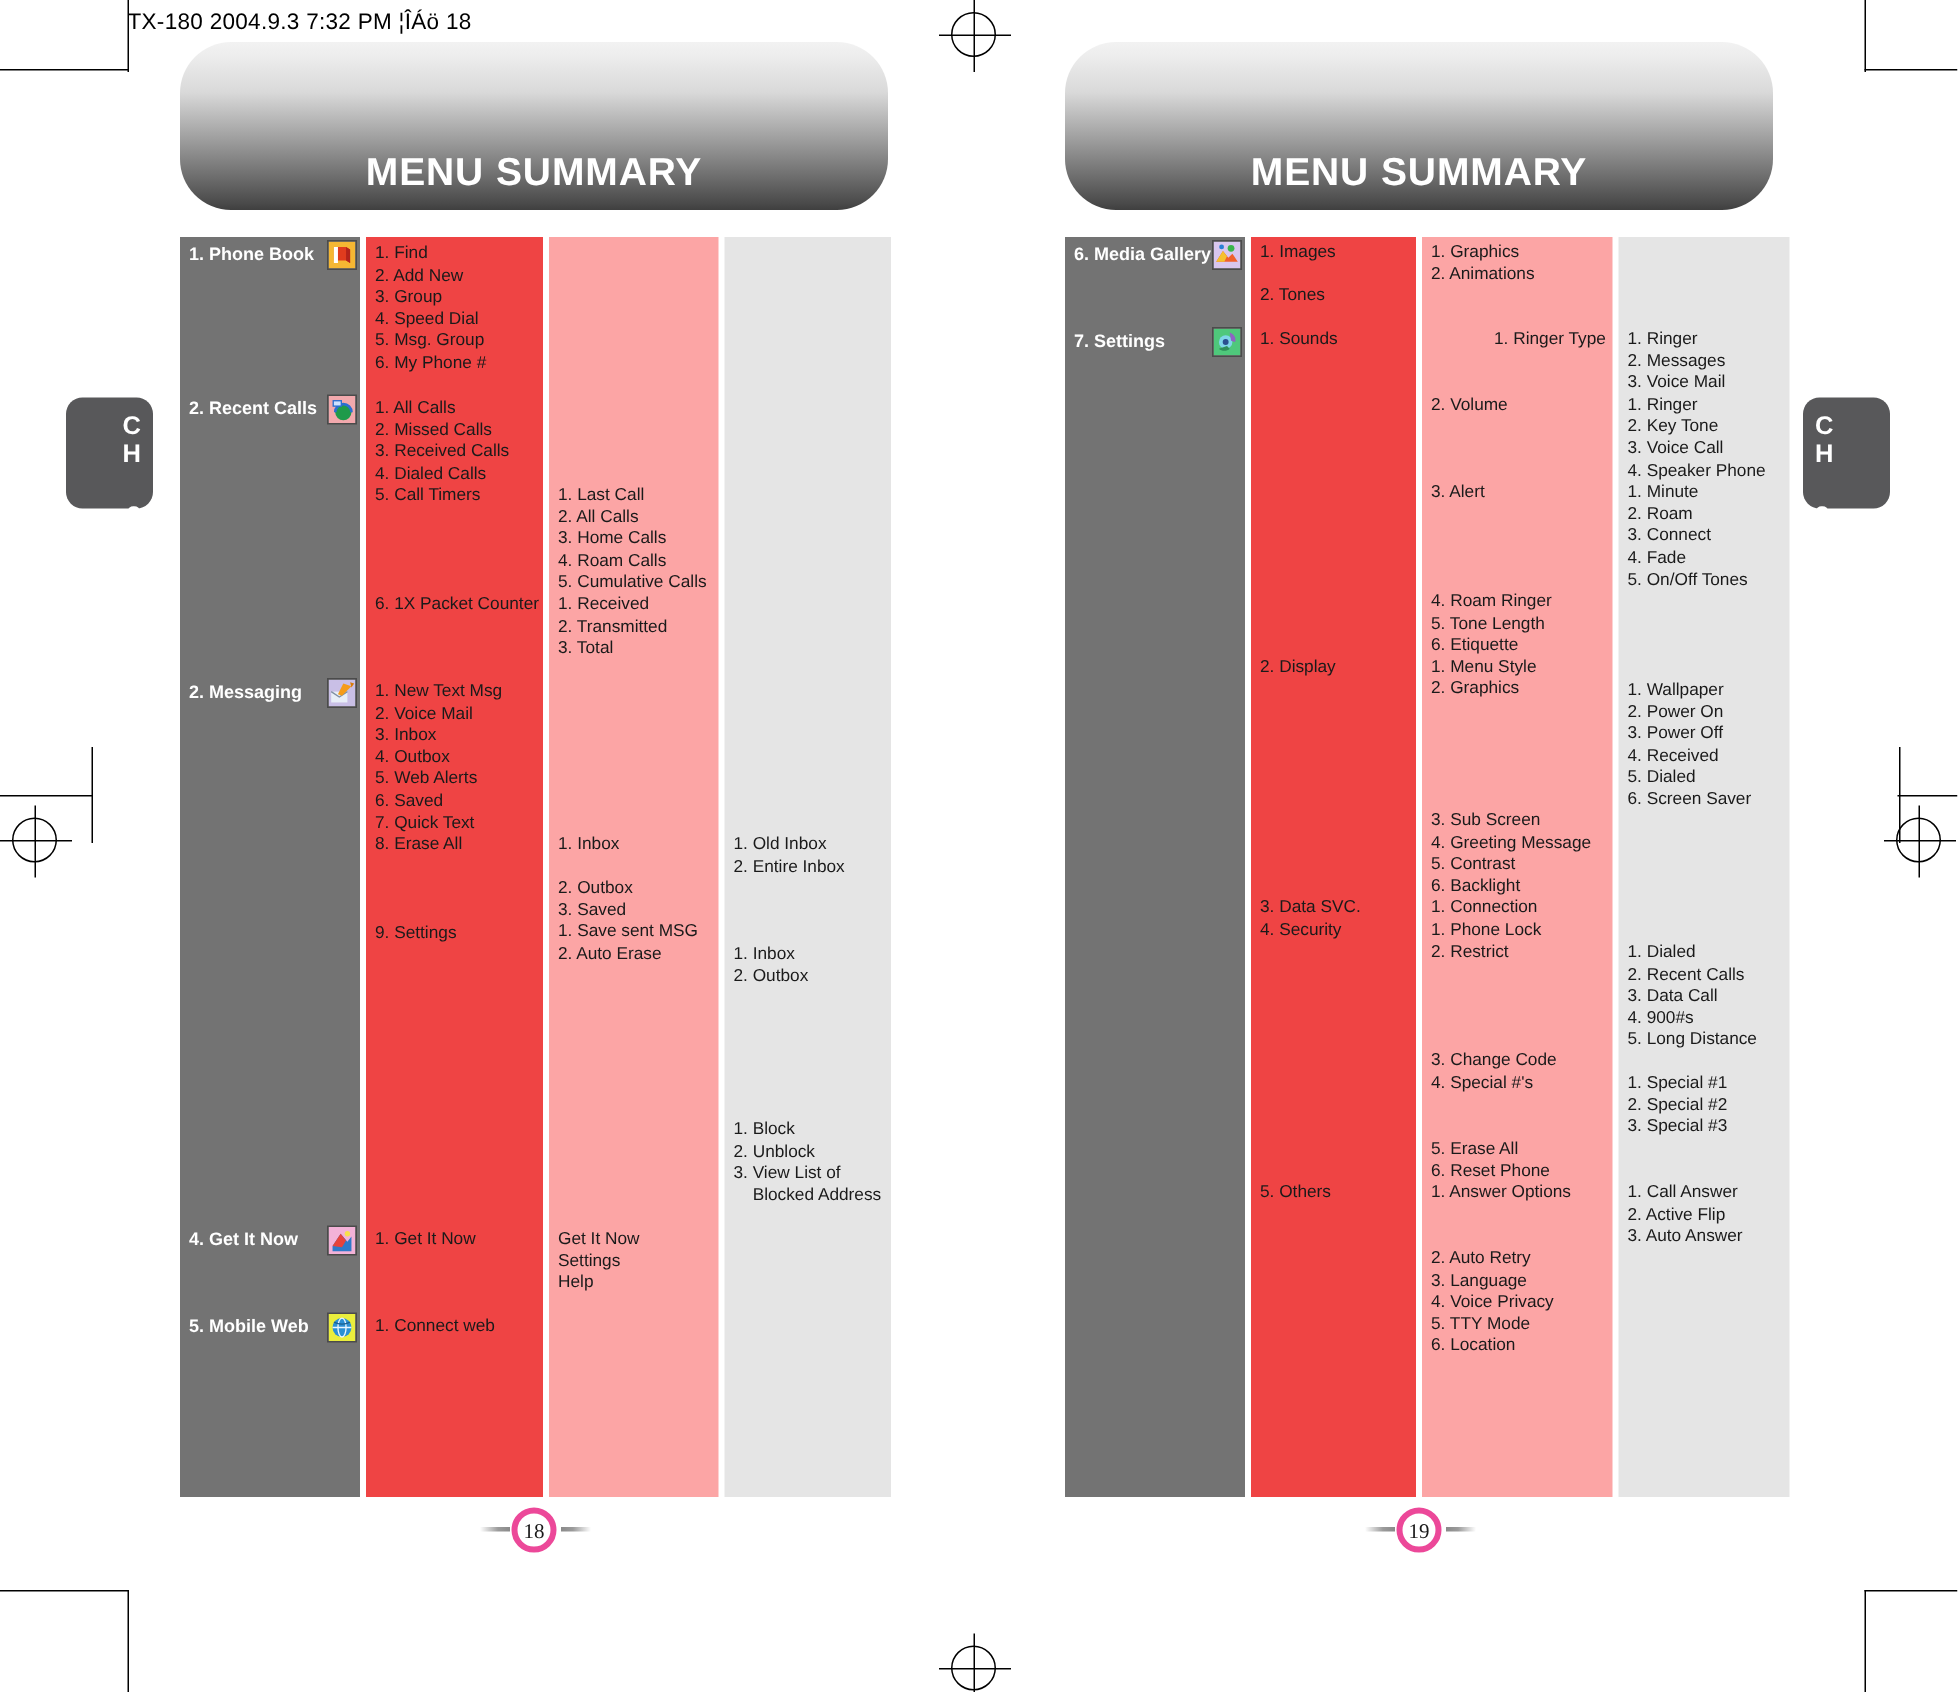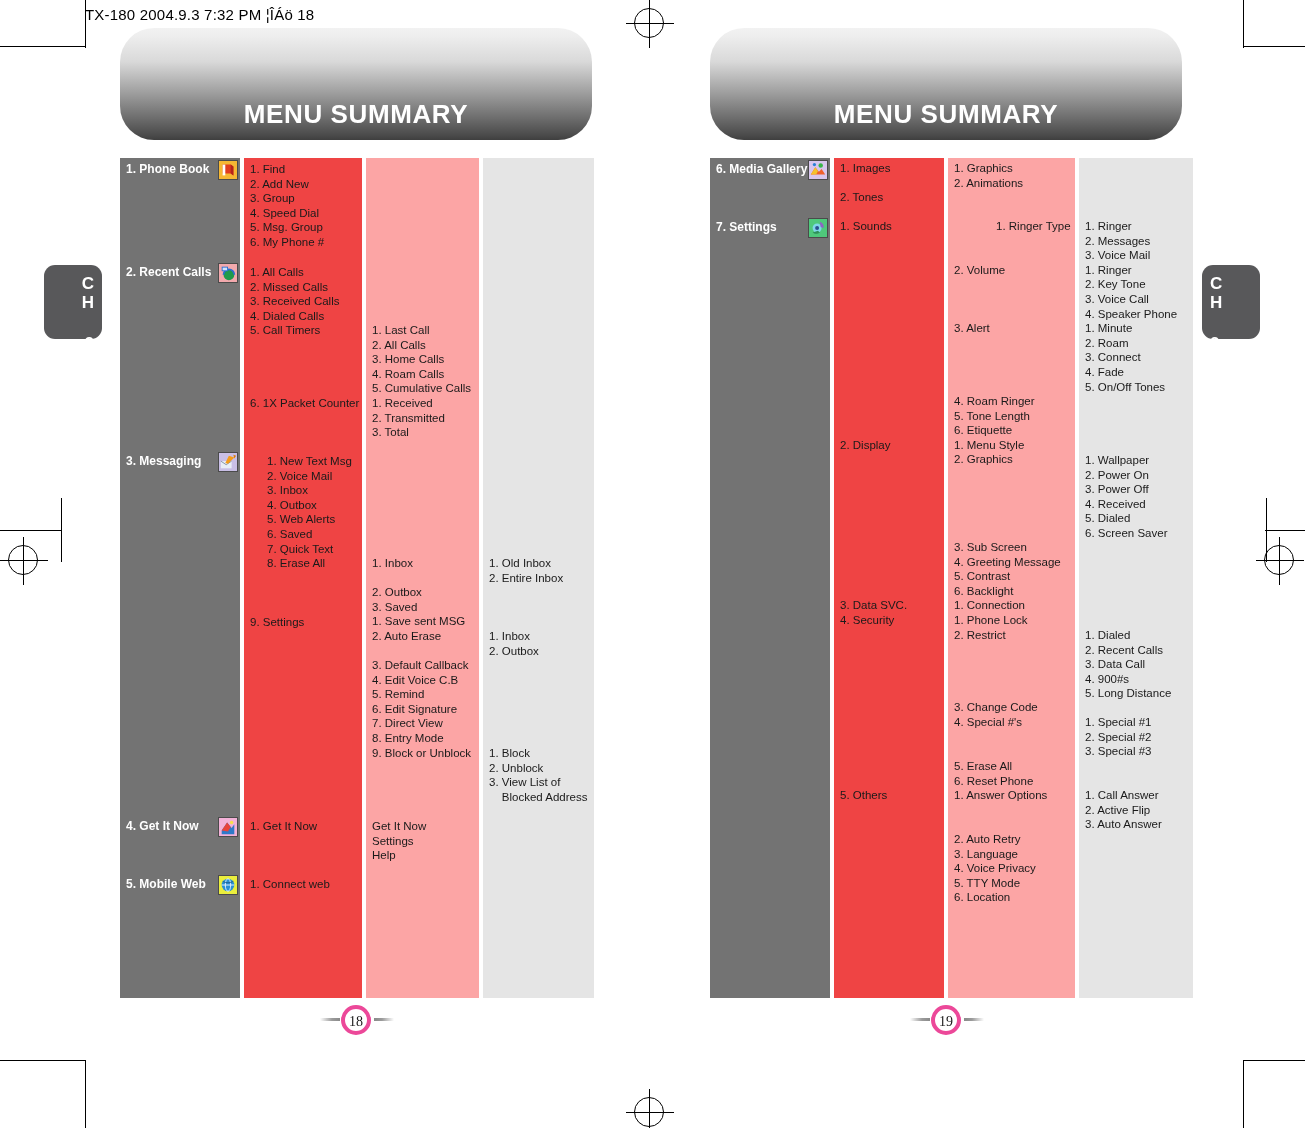--- a/index.html
+++ b/index.html
@@ -132,21 +132,21 @@
         <div class="row cat" style="left: 6px; top: 107px;">2. Recent Calls</div>
         <span class="icn" style="left: 98px; top: 105px;">
           <svg viewBox="0 0 20 20">
             <rect width="20" height="20" fill="#f2a9ad"></rect>
             <circle cx="11" cy="12" r="6" fill="#1f9a4a"></circle>
             <path d="M5 12a6 6 0 0 1 12 0" fill="none" stroke="#2b6fd0" stroke-width="2"></path>
             <rect x="3" y="3" width="7" height="5" fill="#2b6fd0"></rect>
             <rect x="4" y="4" width="5" height="3" fill="#cfe2ff"></rect>
           </svg>
         </span>
-        <div class="row cat" style="left: 6px; top: 296px;">3. Messaging</div>
+        <div class="row cat" style="left: 6px; top: 296px;">2. Messaging</div>
         <span class="icn" style="left: 98px; top: 294px;">
           <svg viewBox="0 0 20 20">
             <rect width="20" height="20" fill="#c9bfe6"></rect>
             <rect x="2" y="9" width="12" height="8" fill="#e8eef7"></rect>
             <path d="M2 9l6 4 6-4" fill="none" stroke="#7e8ea3" stroke-width="1"></path>
             <path d="M11 3l6 2-7 7-3-1z" fill="#f59c1a"></path>
             <path d="M16 2l3 1-2 3z" fill="#d97a06"></path>
           </svg>
         </span>
         <div class="row cat" style="left: 6px; top: 661px;">4. Get It Now</div>
@@ -175,21 +175,21 @@
 3. Group
 4. Speed Dial
 5. Msg. Group
 6. My Phone #</div>
         <div class="row itm" style="left: 6px; top: 107px;">1. All Calls
 2. Missed Calls
 3. Received Calls
 4. Dialed Calls
 5. Call Timers</div>
         <div class="row itm" style="left: 6px; top: 238px;">6. 1X Packet Counter</div>
-        <div class="row itm" style="left: 6px; top: 296px; margin-left: 17px;">1. New Text Msg
+        <div class="row itm" style="left: 6px; top: 296px;">1. New Text Msg
 2. Voice Mail
 3. Inbox
 4. Outbox
 5. Web Alerts
 6. Saved
 7. Quick Text
 8. Erase All</div>
         <div class="row itm" style="left: 6px; top: 457px;">9. Settings</div>
         <div class="row itm" style="left: 6px; top: 661px;">1. Get It Now</div>
         <div class="row itm" style="left: 6px; top: 719px;">1. Connect web</div>
@@ -201,27 +201,20 @@
 4. Roam Calls
 5. Cumulative Calls
 1. Received
 2. Transmitted
 3. Total</div>
         <div class="row itm" style="left: 6px; top: 398px;">1. Inbox</div>
         <div class="row itm" style="left: 6px; top: 427px;">2. Outbox
 3. Saved
 1. Save sent MSG
 2. Auto Erase</div>
-        <div class="row itm" style="left: 6px; top: 500px;">3. Default Callback
-4. Edit Voice C.B
-5. Remind
-6. Edit Signature
-7. Direct View
-8. Entry Mode
-9. Block or Unblock</div>
         <div class="row itm" style="left: 6px; top: 661px;">Get It Now
 Settings
 Help</div>
       </div>
     <div class="col c3" style="left: 363px; width: 111px; position: absolute;">
         <div class="row itm" style="left: 6px; top: 398px;">1. Old Inbox
 2. Entire Inbox</div>
         <div class="row itm" style="left: 6px; top: 471px;">1. Inbox
 2. Outbox</div>
         <div class="row itm" style="left: 6px; top: 588px;">1. Block

